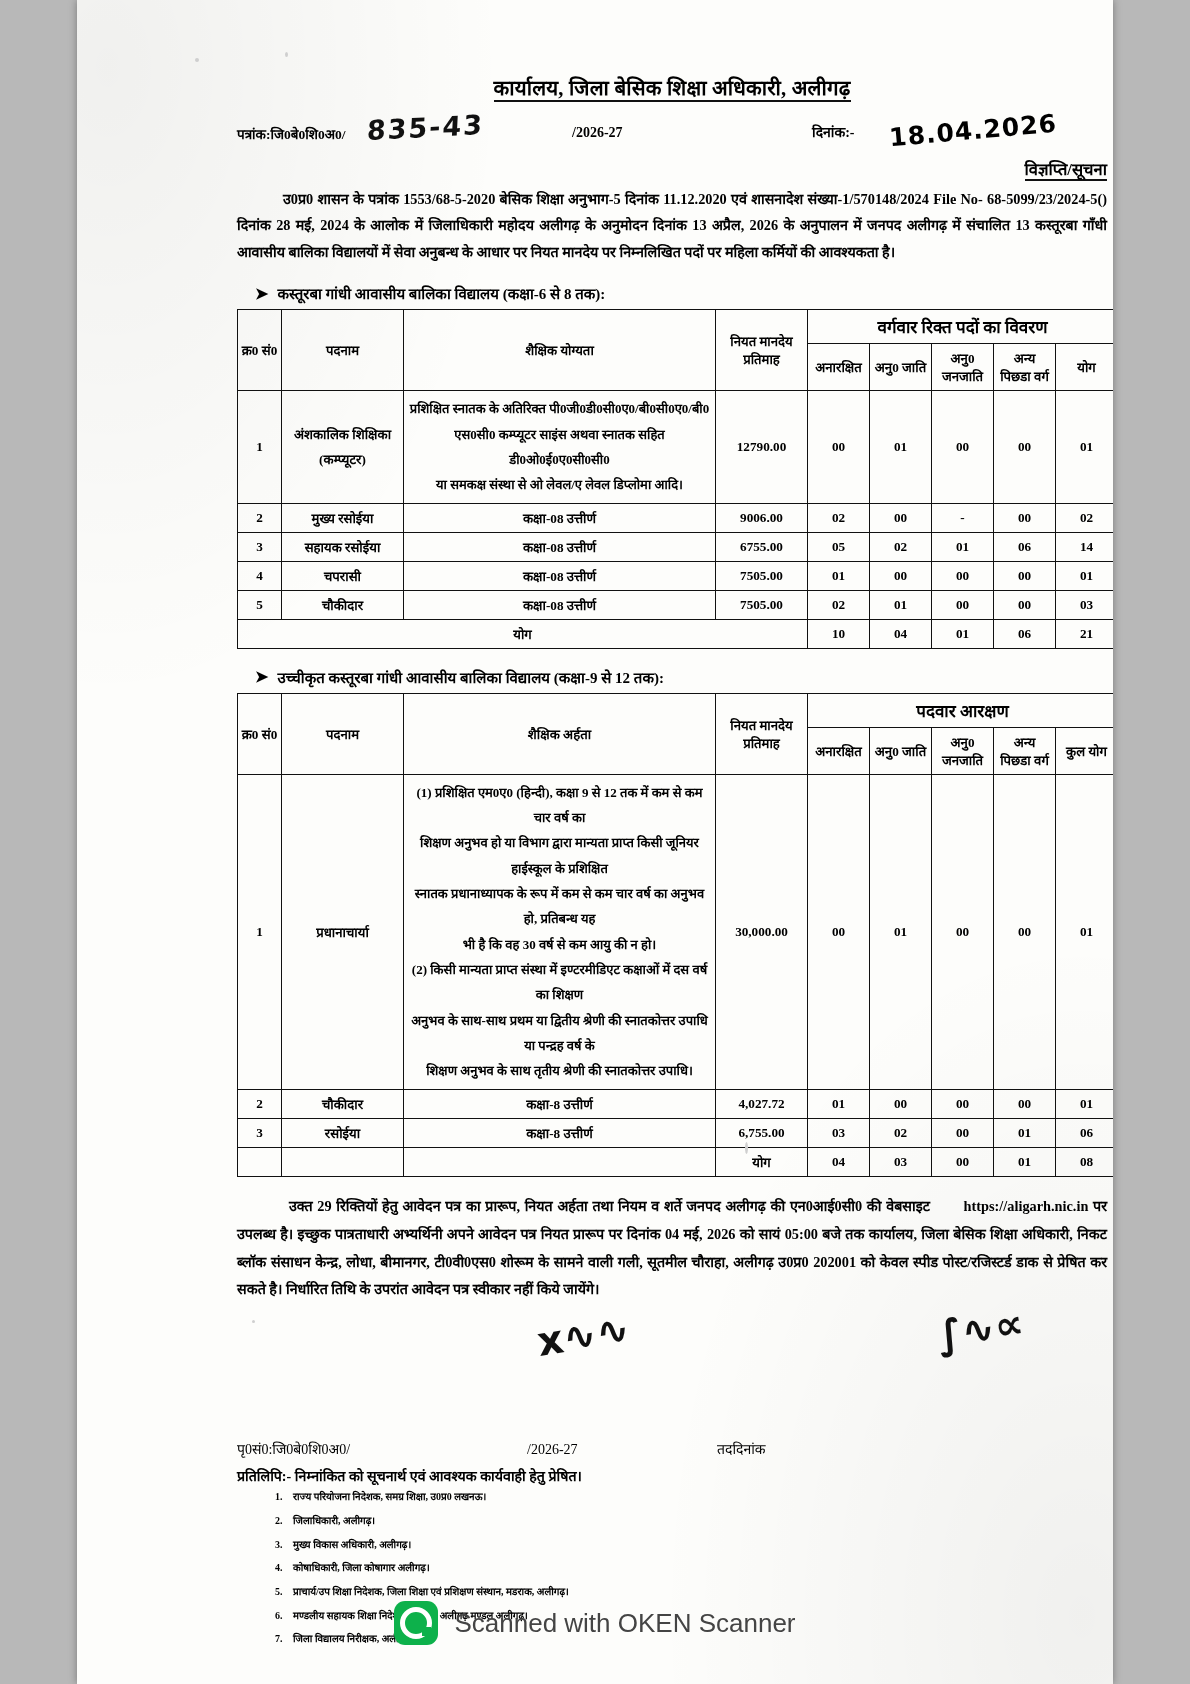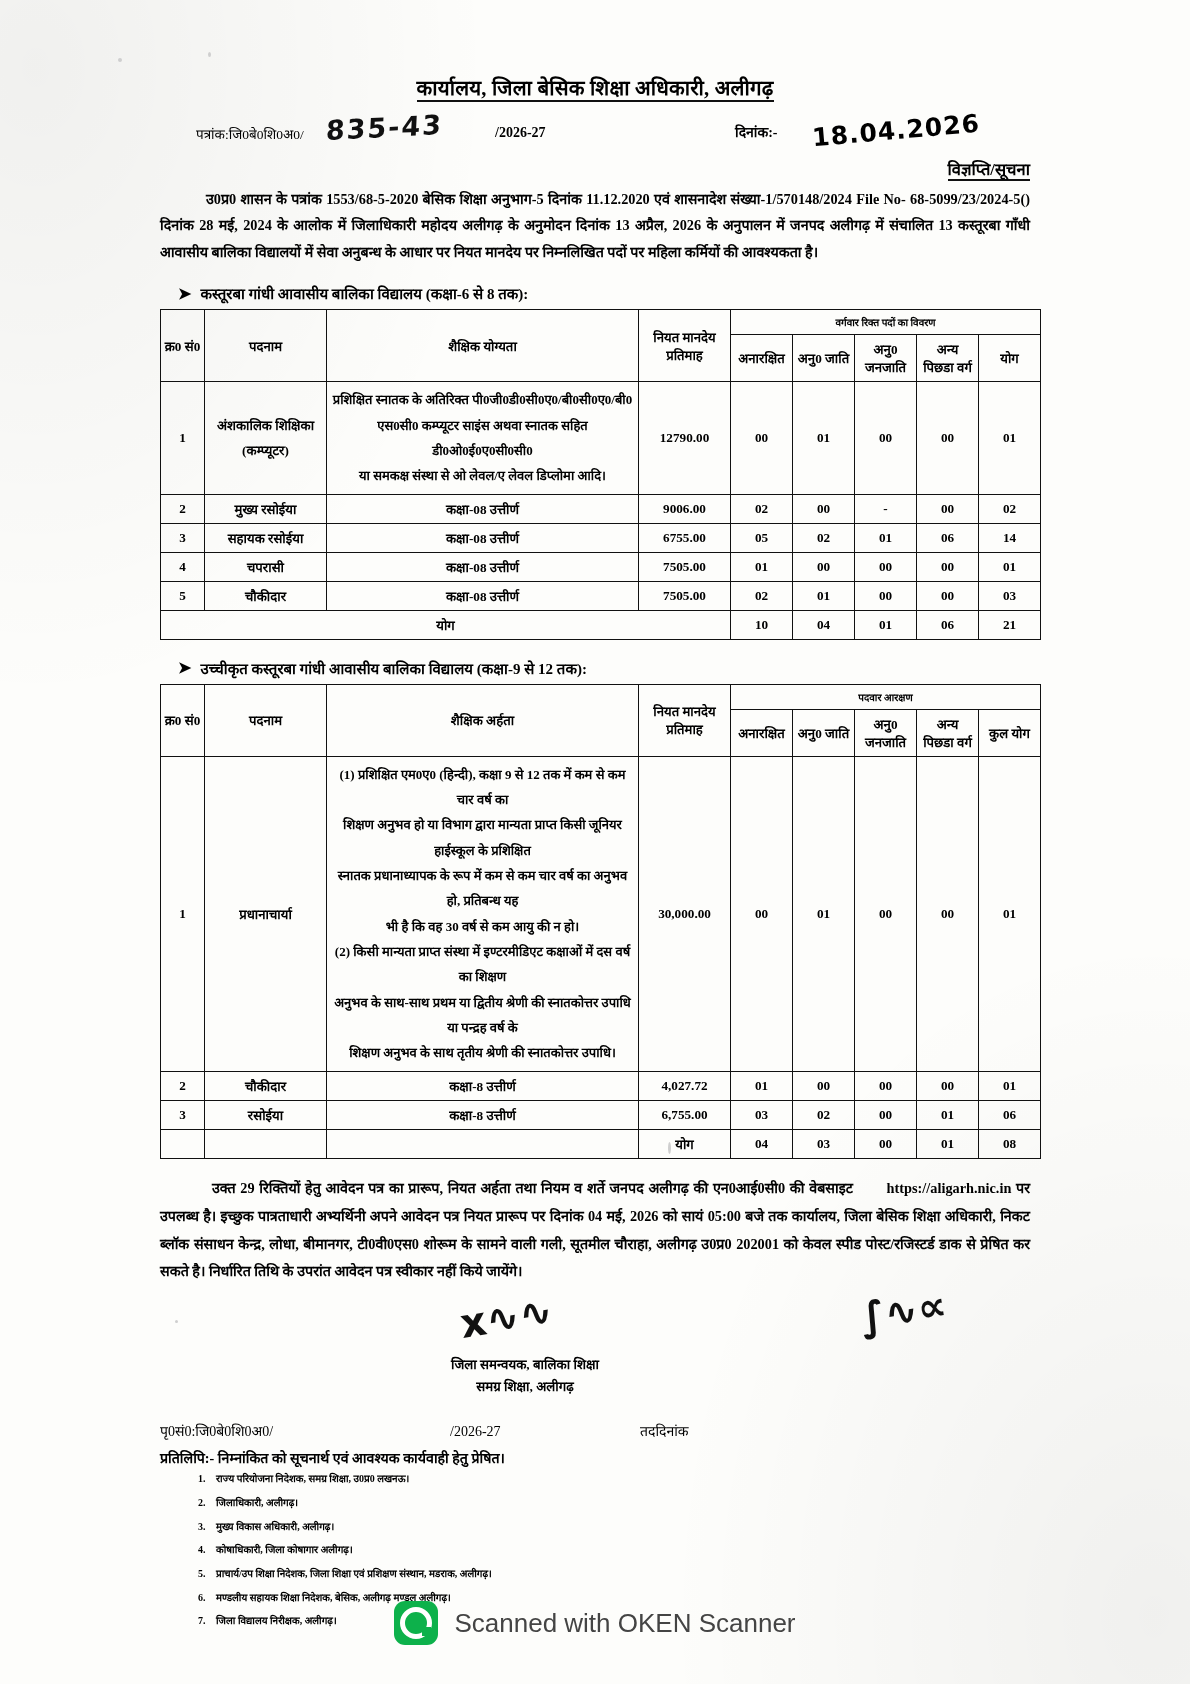--- a/index.html
+++ b/index.html
@@ -1,19 +1,19 @@
 <!DOCTYPE html>
 <html lang="hi"><head>
 <meta charset="utf-8">
 <title>कार्यालय, जिला बेसिक शिक्षा अधिकारी, अलीगढ़ - विज्ञप्ति/सूचना</title>
 <style>
   html,body{margin:0;padding:0;background:#b8b8b8;}
   body{font-family:"Liberation Serif", serif;}
   .page{
-    position:relative;width:1190px;height:1684px;margin:0 auto;
+    position:relative;width:1036px;height:1684px;margin:0 auto;
     background:#fdfdfb;overflow:hidden;
     box-shadow:0 0 8px rgba(0,0,0,.35);
   }
   
   .page:before{
     content:"";position:absolute;inset:0;pointer-events:none;
     background:
       radial-gradient(ellipse at 3% 4%, rgba(0,0,0,.05), transparent 28%),
       radial-gradient(ellipse at 97% 96%, rgba(0,0,0,.05), transparent 30%);
   }
@@ -22,21 +22,21 @@
   .doc-title{
     text-align:center;font-size:20.5px;font-weight:bold;letter-spacing:.2px;
     margin:28px 0 0 0;
   }
   .doc-title span{border-bottom:2px solid #111;padding-bottom:1px;}
 
   .ref-row{
     display:flex;align-items:flex-end;margin-top:12px;font-size:14.5px;
     position:relative;height:30px;
   }
-  .ref-left{font-weight:normal;font-size:13.5px;margin-left:36px;}
+  .ref-left{font-weight:bold;font-size:13.5px;}
   .ref-hand{
     font-family:"DejaVu Sans", sans-serif;font-size:27px;font-weight:bold;
     margin-left:22px;transform:rotate(-3deg) skewX(-6deg);letter-spacing:2px;
     color:#111;
   }
   .ref-year{position:absolute;left:335px;bottom:2px;font-weight:bold;font-size:14px;}
   .ref-date-label{position:absolute;left:575px;bottom:2px;font-weight:bold;font-size:14px;}
   .ref-date-hand{
     position:absolute;left:652px;bottom:-2px;
     font-family:"DejaVu Sans", sans-serif;font-size:25px;font-weight:bold;
@@ -67,21 +67,21 @@
   }
   .c-sno{width:44px;}
   .c-post{width:122px;}
   .c-qual{width:312px;}
   .c-pay{width:92px;}
   .c-n{width:62px;}
   td.qual-long{text-align:justify;font-size:13px;line-height:1.95;padding:7px 9px;}
   td.qual-long .ln{display:block;}
   .two-line{line-height:1.9;}
   .hdr-tall{height:30px;}
-  .grp-head{font-size:10px;}
+  .grp-head{font-size:17px;}
 
   p.closing{
     font-size:14.3px;line-height:1.95;text-align:justify;margin:16px 0 0 0;
     text-indent:52px;font-weight:bold;
   }
   .url{font-family:"Liberation Serif", serif;font-weight:bold;margin-left:29px;}
 
   .sign-area{position:relative;height:120px;margin-top:6px;}
   .sig{
     position:absolute;font-family:"DejaVu Sans", sans-serif;font-size:40px;
@@ -351,24 +351,20 @@
         <td>08</td>
       </tr>
     </tbody>
       </table>
 
     <p class="closing"><span>उक्त 29 रिक्तियों हेतु आवेदन पत्र का प्रारूप, नियत अर्हता तथा नियम व शर्ते जनपद अलीगढ़ की एन0आई0सी0 की वेबसाइट </span><span class="url">https://aligarh.nic.in</span><span> पर उपलब्ध है। इच्छुक पात्रताधारी अभ्यर्थिनी अपने आवेदन पत्र नियत प्रारूप पर दिनांक 04 मई, 2026 को सायं 05:00 बजे तक कार्यालय, जिला बेसिक शिक्षा अधिकारी, निकट ब्लॉक संसाधन केन्द्र, लोधा, बीमानगर, टी0वी0एस0 शोरूम के सामने वाली गली, सूतमील चौराहा, अलीगढ़ उ0प्र0 202001 को केवल स्पीड पोस्ट/रजिस्टर्ड डाक से प्रेषित कर सकते है। निर्धारित तिथि के उपरांत आवेदन पत्र स्वीकार नहीं किये जायेंगे।</span></p>
 
     <div class="sign-area">
       <div class="sig left">x∿∿</div>
       <div class="sig right">∫∿∝</div>
-      <div class="sig-block left">
-        <div>जिला समन्वयक, बालिका शिक्षा</div>
-        <div>समग्र शिक्षा, अलीगढ़</div>
-      </div>
     </div>
 
     <div class="copy-ref">
       <span>पृ0सं0:जि0बे0शि0अ0/</span>
       <span class="cy">/2026-27</span>
       <span class="td">तददिनांक</span>
     </div>
 
     <p class="copy-line">प्रतिलिपि:- निम्नांकित को सूचनार्थ एवं आवश्यक कार्यवाही हेतु प्रेषित।</p>
 

